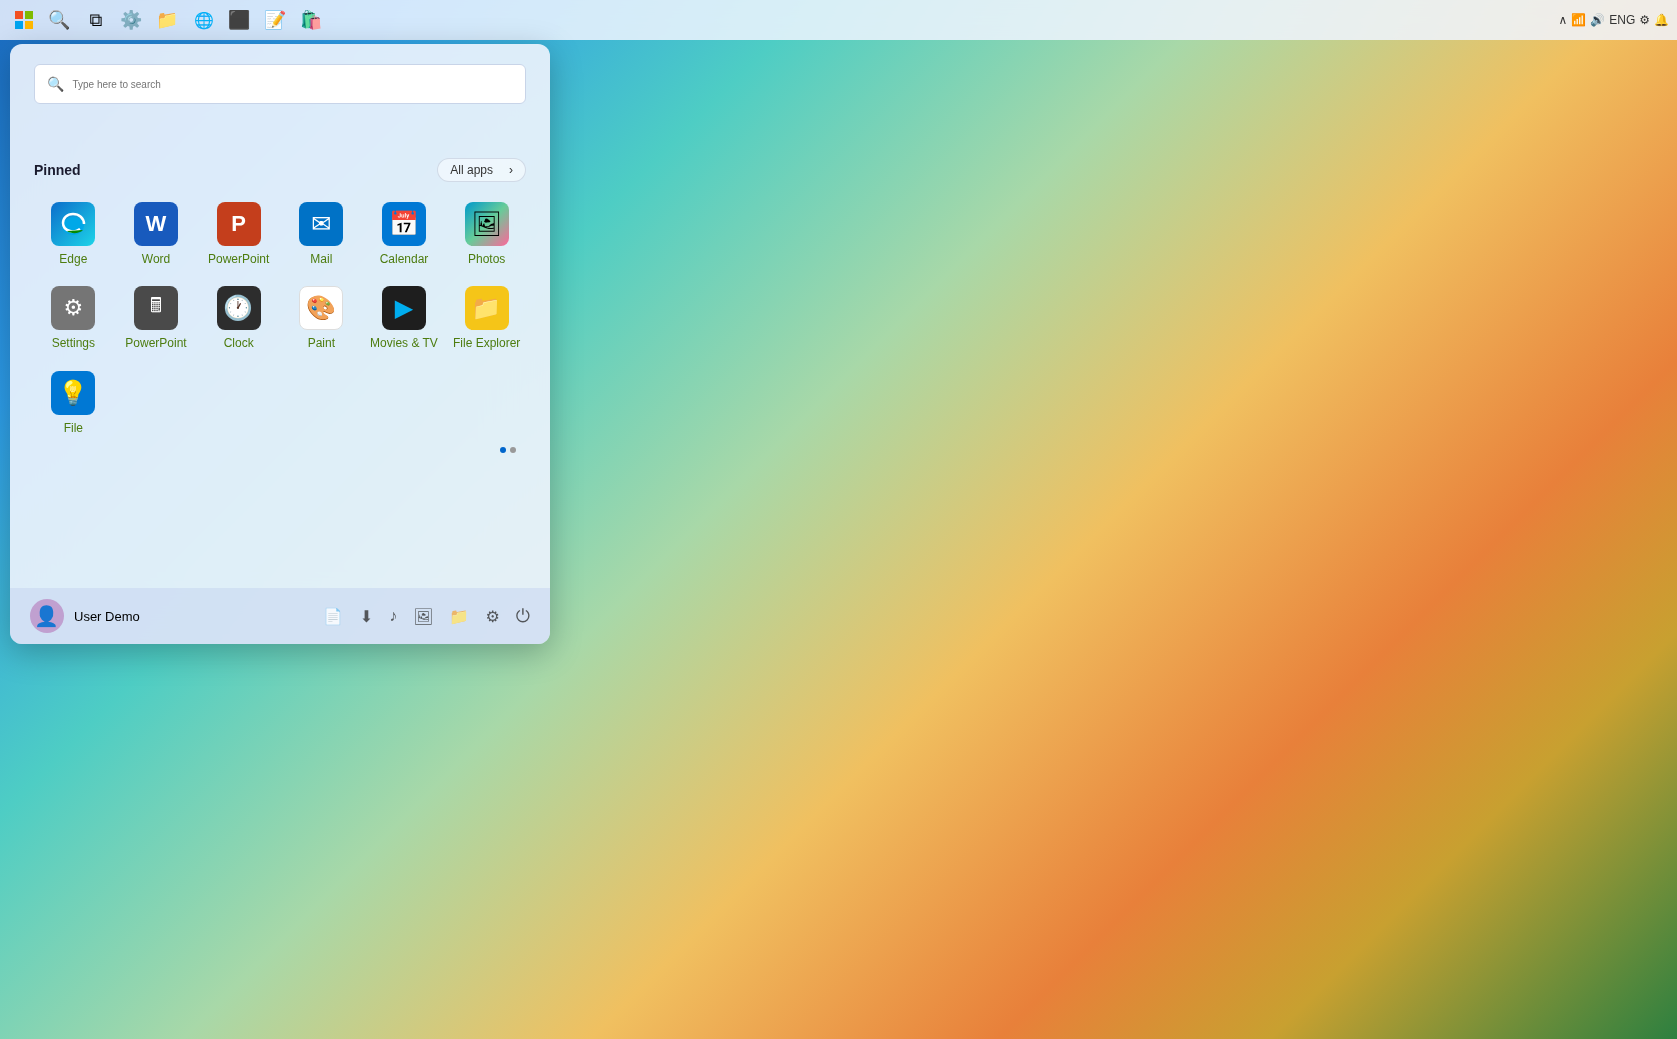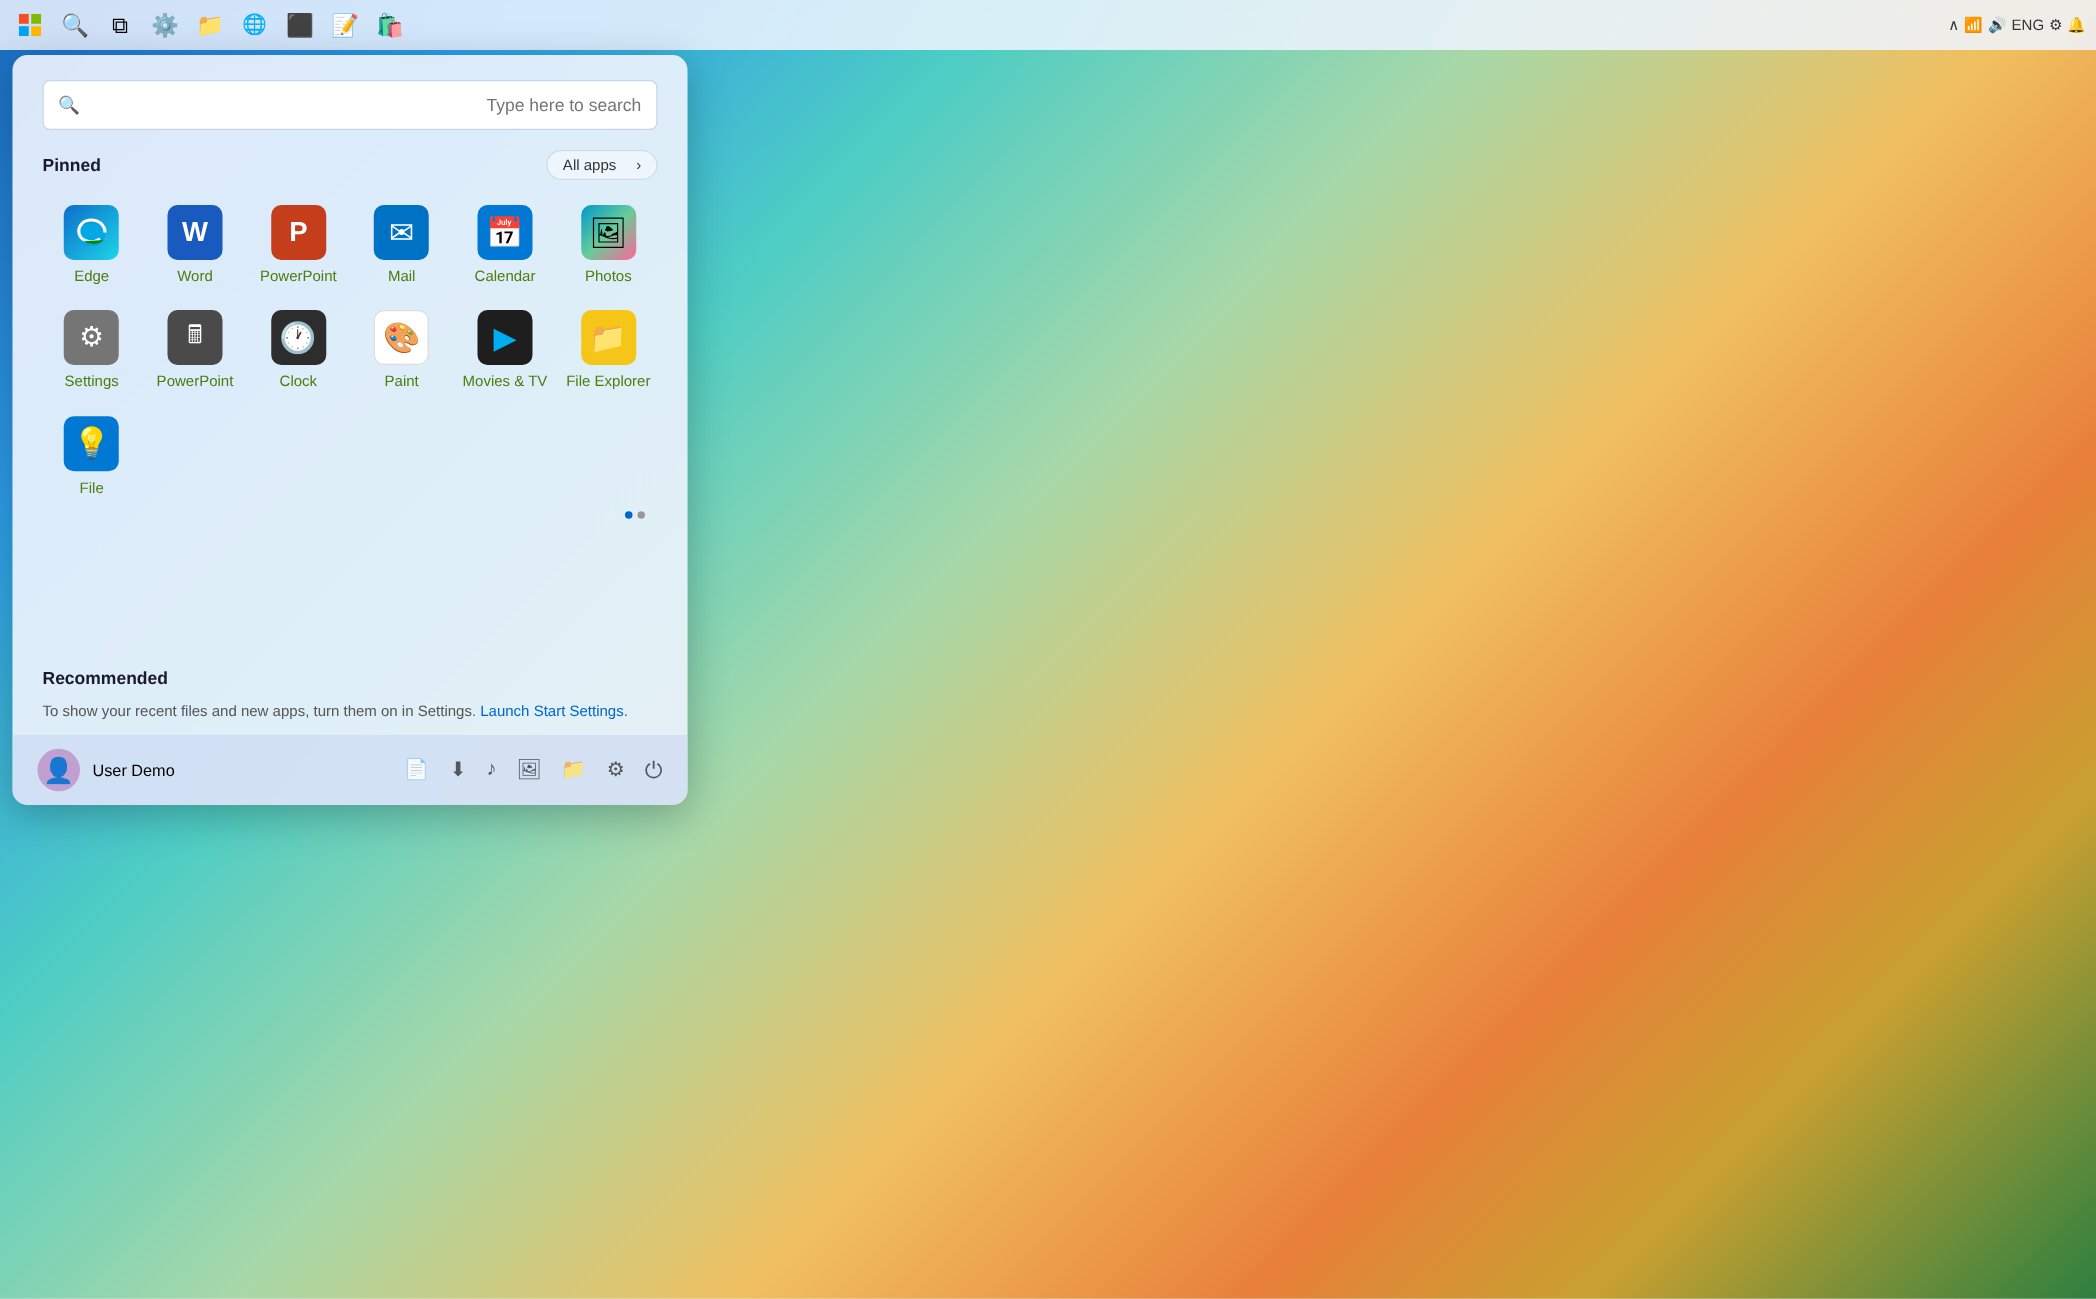--- a/index.html
+++ b/index.html
@@ -90,42 +90,42 @@
       border-radius: 6px;
       display: flex;
       align-items: center;
       padding: 0 12px;
       gap: 8px;
     }
     .search-bar input {
       border: none;
       outline: none;
       background: transparent;
-      font-size: 14px;
+      font-size: 10px;
       color: #0f766e;
       width: 100%;
       font-family: 'Segoe UI', sans-serif;
-      text-align: right;
     }
     .search-icon-svg {
       color: #888;
       font-size: 14px;
       flex-shrink: 0;
     }
 
     
     .pinned-section {
       padding: 4px 24px 0;
       flex: 1;
     }
     .section-header {
       display: flex;
       justify-content: space-between;
       align-items: center;
       margin-bottom: 12px;
+      margin-top: 38px;
     }
     .section-title {
       font-size: 14px;
       font-weight: 600;
       color: #1a1a2e;
     }
     .all-apps-btn {
       display: flex;
       align-items: center;
       gap: 16px;
@@ -420,29 +420,20 @@
         <span class="app-label">File</span>
       </div>
     </div>
 
     <div class="page-dots">
       <div class="page-dot active"></div>
       <div class="page-dot"></div>
     </div>
   </div>
 
-  <div class="recommended-section">
-    <div class="section-header">
-      <span class="section-title">Recommended</span>
-    </div>
-    <div class="recommended-content">
-      <span>To show your recent files and new apps, turn them on in Settings.</span>
-      <a href="#">Launch Start Settings.</a>
-    </div>
-  </div>
 
   <div class="user-bar">
     <div class="user-info">
       <div class="user-avatar">
         <span>👤</span>
       </div>
       <span class="user-name">User Demo</span>
     </div>
     <div class="user-actions">
       <span class="user-action-icon">📄</span>

